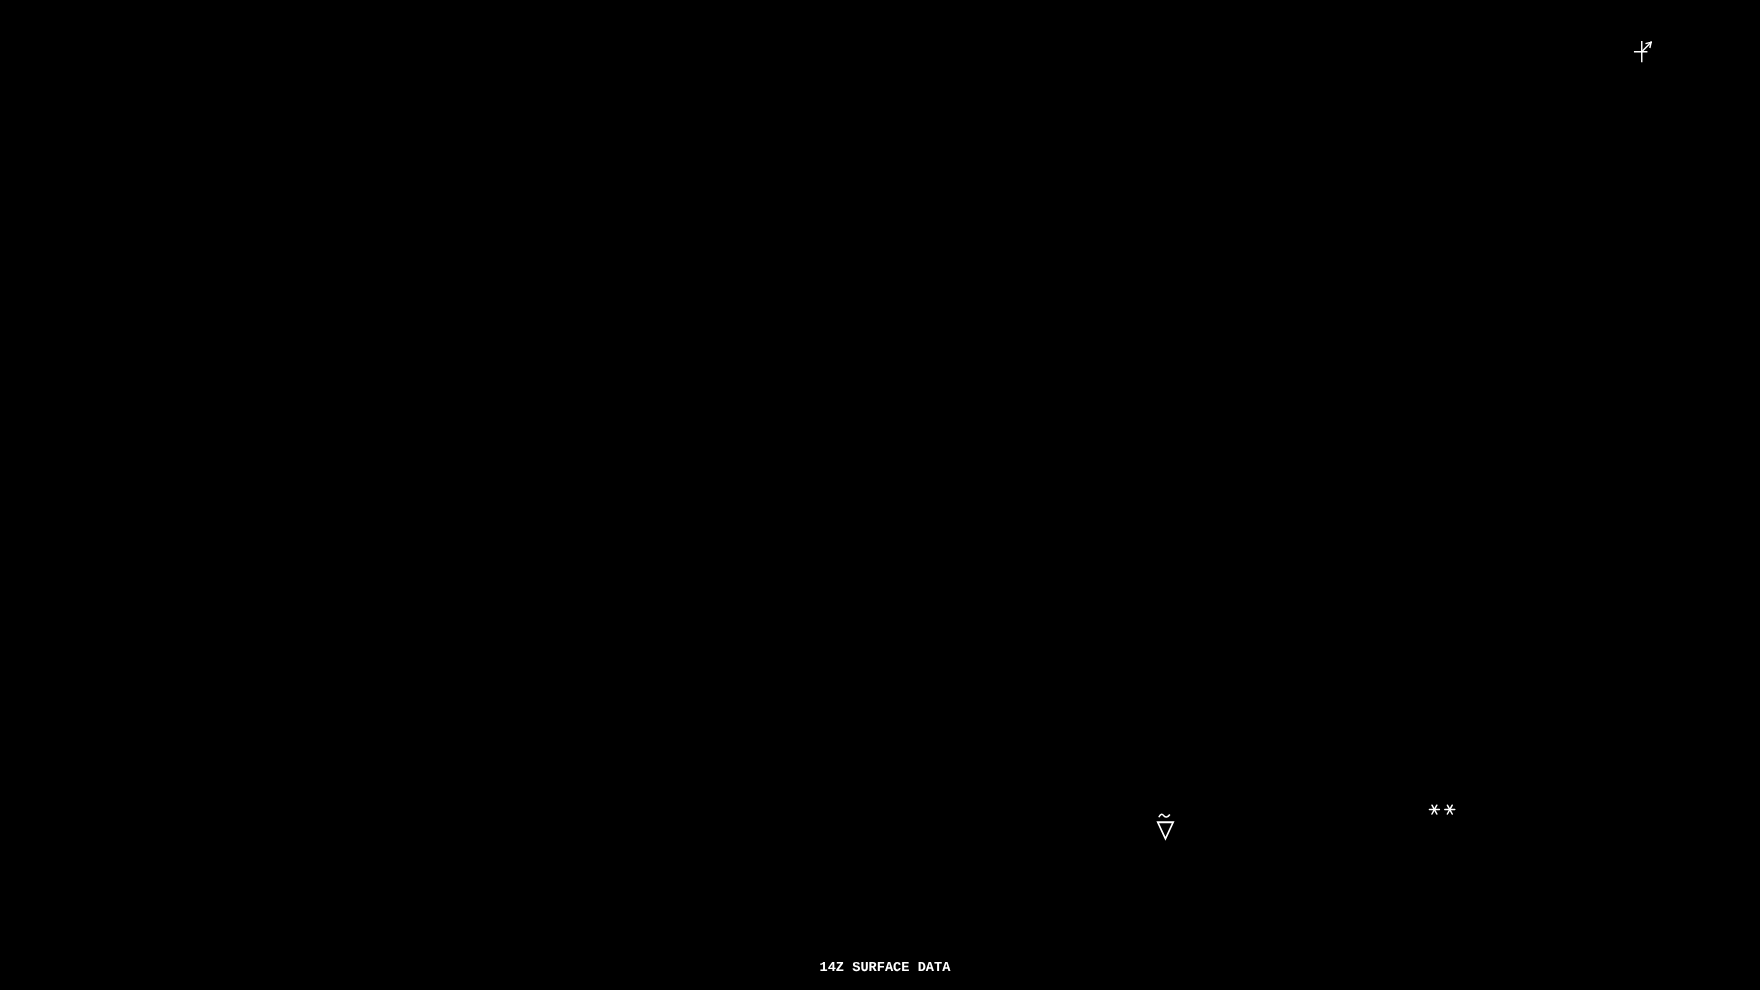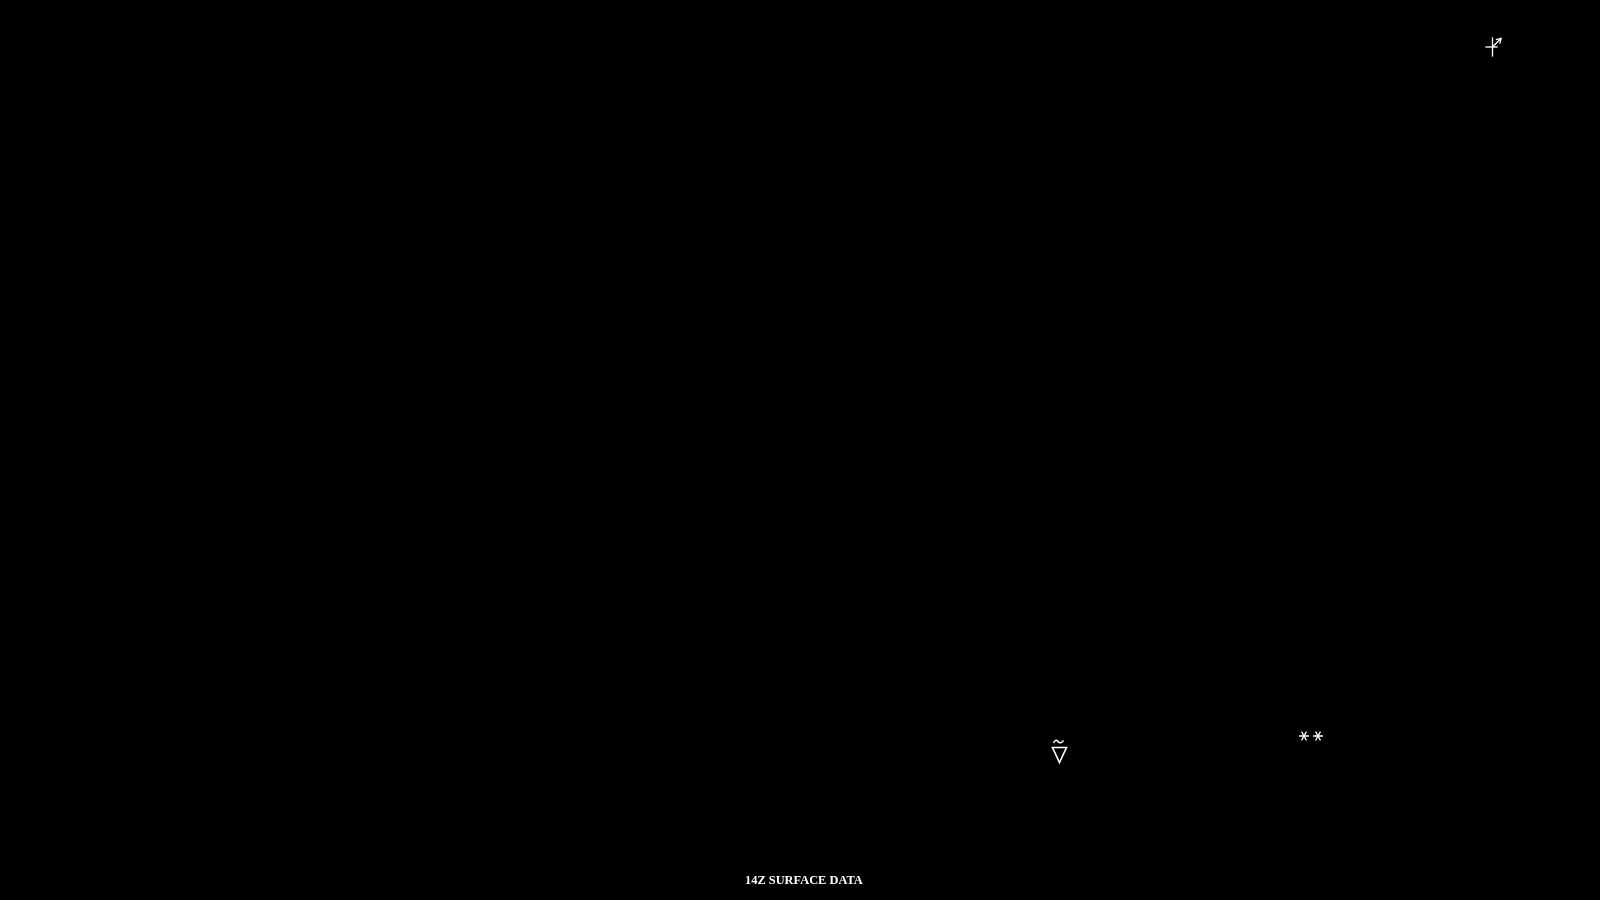--- a/index.html
+++ b/index.html
@@ -8,21 +8,21 @@
     width: 1600px;
     height: 900px;
     overflow: hidden;
     background: #000;
   }
   .screen {
     position: relative;
     width: 1600px;
     height: 900px;
     background: #000000;
-    font-family: Liberation Serif, serif;
+    font-family: Liberation Mono, monospace;
   }
   .abs { position: absolute; }
   .caption {
     position: absolute;
     color: #ffffff;
     font-weight: bold;
     font-size: 12.4px;
     line-height: 14px;
     white-space: pre;
     letter-spacing: 0px;

